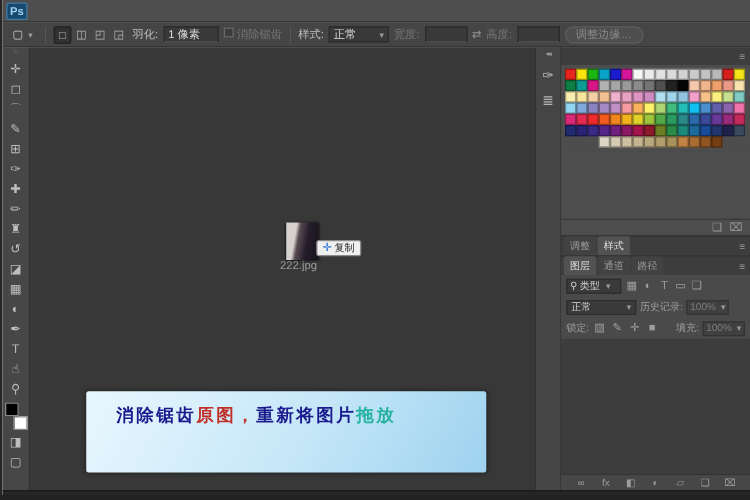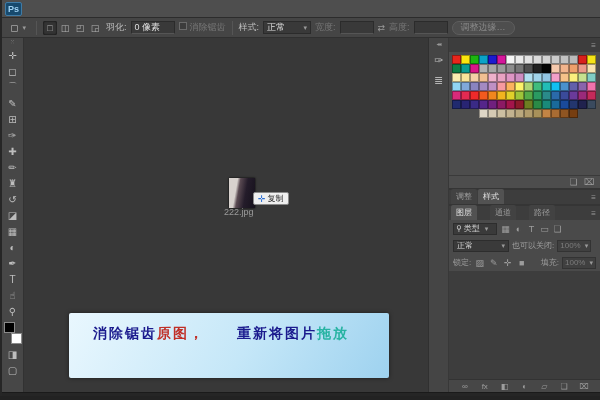--- a/index.html
+++ b/index.html
@@ -113,21 +113,21 @@
     </div>
     <div class="opt-sep"></div>
     <div style="display:flex;gap:1px">
         <span class="mode-btn active">□</span>
         <span class="mode-btn">◫</span>
         <span class="mode-btn">◰</span>
         <span class="mode-btn">◲</span>
       </div>
     <span>羽化:</span>
     <div class="opt-input" style="width:44px">
-      <span>0 像素</span>
+      <span>1 像素</span>
     </div>
     <span class="grayed">
       <span class="checkbox"></span><span>消除锯齿</span>
     </span>
     <div class="opt-sep"></div>
     <span>样式:</span>
     <div class="opt-select" style="width:48px">
       <span>正常</span>
       <span class="caret">▾</span>
     </div>
@@ -175,21 +175,21 @@
     </div>
 
     <div class="canvas">
       <div class="drag-thumb"></div>
       <div class="drag-badge">
         <span class="badge-plus">✛</span>
         <span>复制</span>
       </div>
       <div class="drag-filename">222.jpg</div>
       <div class="caption">
-          <div class="cap-line"><span style="color: rgb(27, 27, 142);">消除锯齿</span><span style="color: rgb(192, 48, 40);">原图，</span><span style="color: rgb(27, 27, 142); margin-left: 32px;">重新将图片</span><span style="color: rgb(39, 179, 162);">拖放</span></div>
+          <div class="cap-line"><span style="color: rgb(27, 27, 142);">消除锯齿</span><span style="color: rgb(192, 48, 40);">原图，</span><span style="color: rgb(27, 27, 142);">重新将图片</span><span style="color: rgb(39, 179, 162);">拖放</span></div>
         </div>
     </div>
 
     <div class="dock">
       <div class="dock-strip">
         <div class="collapse-arrows">◂◂</div>
         <div>
             <span class="strip-icon">✑</span>
             <span class="strip-icon">≣</span>
           </div>
@@ -337,21 +337,21 @@
           <span style="display:flex;gap:1px">
               <span class="tab">调整</span>
               <span class="tab active">样式</span>
             </span>
           <span class="panel-menu">≡</span>
         </div>
 
         <div class="group-gap"></div>
 
         <div class="tab-row">
-          <span style="display:flex;gap:13px">
+          <span style="display:flex;gap:1px">
               <span class="tab active">图层</span>
               <span class="tab">通道</span>
               <span class="tab">路径</span>
             </span>
           <span class="panel-menu">≡</span>
         </div>
         <div class="layers-panel">
           <div class="lp-row">
             <div class="lp-filter-box">
               <span>⚲</span>
@@ -364,21 +364,21 @@
                 <span class="lp-icon">T</span>
                 <span class="lp-icon">▭</span>
                 <span class="lp-icon">❏</span>
               </span>
           </div>
           <div class="lp-row">
             <div class="lp-select">
               <span>正常</span>
               <span class="caret">▾</span>
             </div>
-            <span>也可以关闭:</span>
+            <span>历史记录:</span>
             <div class="lp-value">
               <span>100%</span>
               <span class="caret">▾</span>
             </div>
           </div>
           <div class="lp-row">
             <span>锁定:</span>
             <span style="display:flex;gap:3px">
                 <span class="lp-icon">▨</span>
                 <span class="lp-icon">✎</span>

